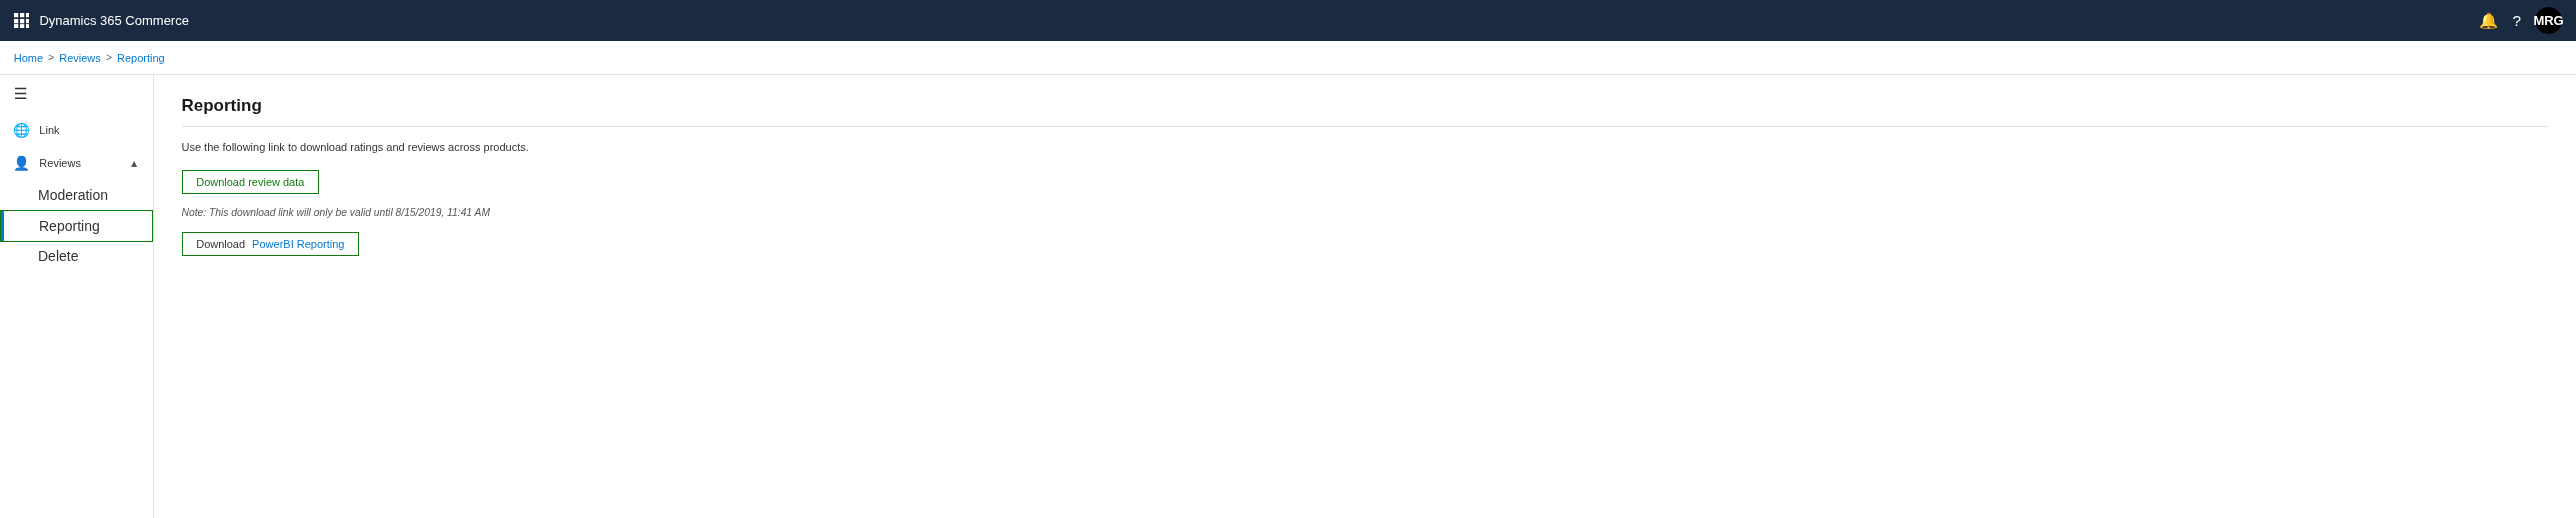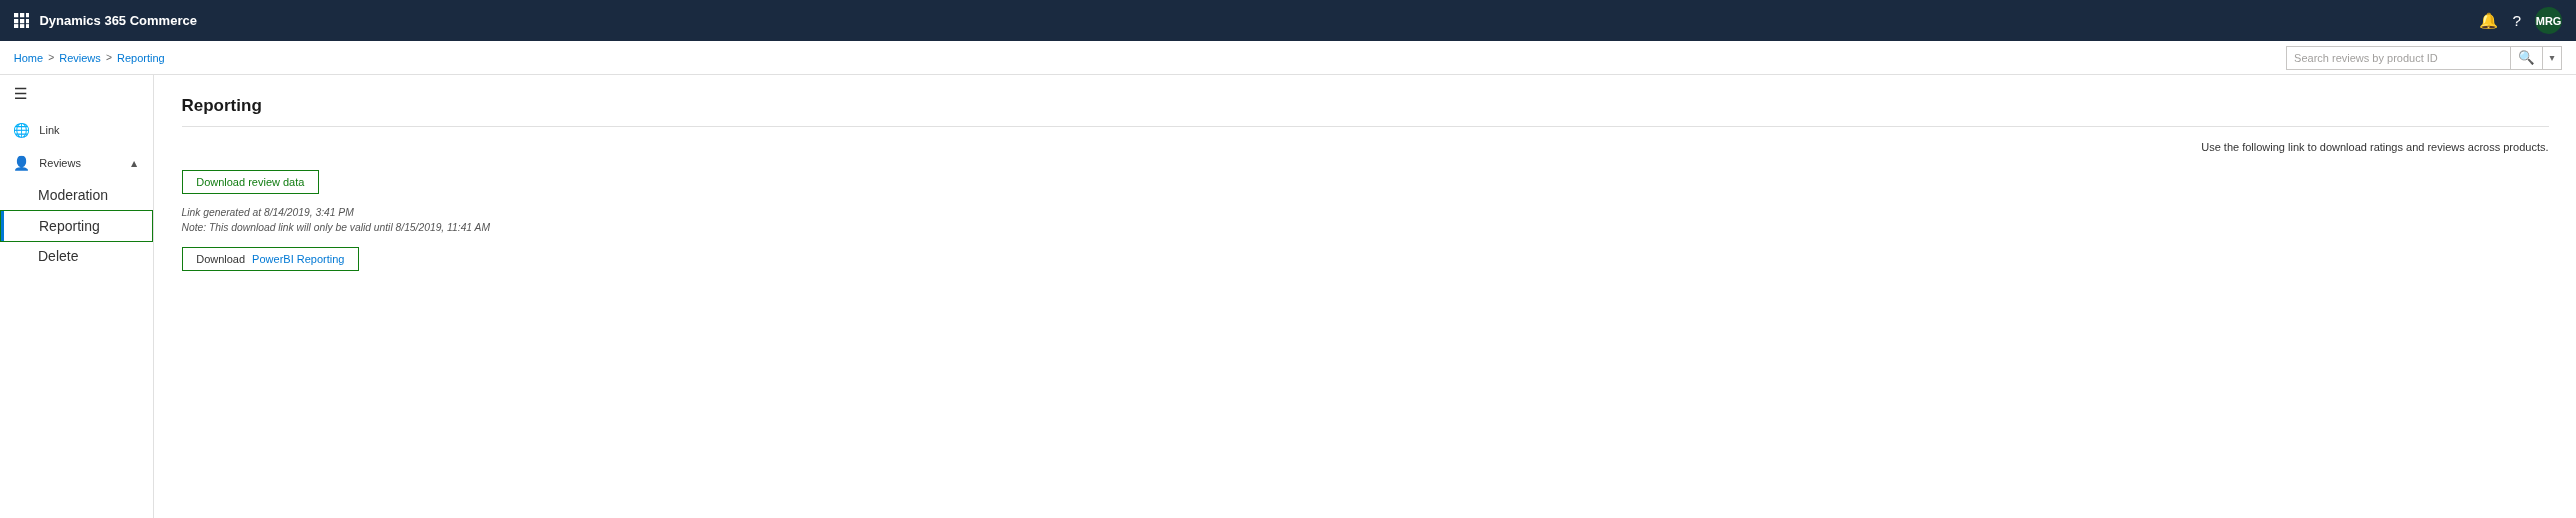--- a/index.html
+++ b/index.html
@@ -10,21 +10,21 @@
       background: #1a2a40;
       height: 41px;
       display: flex;
       align-items: center;
       padding: 0 13.7px;
       gap: 10.3px;
     }
     .topbar-title {
       color: #fff;
       font-size: 13px;
-      font-weight: 700;
+      font-weight: 400;
       flex: 1;
     }
     .topbar-icons {
       display: flex;
       align-items: center;
       gap: 13.7px;
     }
     .topbar-icon-btn {
       color: #fff;
       font-size: 15.4px;
@@ -32,23 +32,23 @@
       background: none;
       border: none;
       display: flex;
       align-items: center;
       justify-content: center;
     }
     .topbar-avatar {
       width: 27.5px;
       height: 27.5px;
       border-radius: 50%;
-      background: #14532d;
+      background: #000000;
       color: #fff;
-      font-size: 11px;
+      font-size: 13px;
       font-weight: 600;
       display: flex;
       align-items: center;
       justify-content: center;
       cursor: pointer;
     }
 
     
     .breadcrumb-bar {
       background: #fff;
@@ -192,21 +192,20 @@
       font-weight: 600;
       color: #1a1a1a;
       margin-bottom: 13.7px;
       padding-bottom: 10.3px;
       border-bottom: 0.9px solid #e0e0e0;
     }
     .page-description {
       font-size: 11px;
       color: #333;
       margin-bottom: 17px;
-      text-align: right;
     }
     .download-btn {
       display: inline-flex;
       align-items: flex-end;
       padding: 5.1px 13.7px;
       border: 1.7px solid #107c10;
       background: #fff;
       color: #107c10;
       font-size: 11px;
       cursor: pointer;
@@ -260,25 +259,20 @@
 </div>
 
 <div class="breadcrumb-bar">
   <nav class="breadcrumb">
     <a>Home</a>
     <span class="breadcrumb-sep">&gt;</span>
     <a>Reviews</a>
     <span class="breadcrumb-sep">&gt;</span>
     <span class="breadcrumb-current">Reporting</span>
   </nav>
-  <div class="search-box-container">
-    <input class="search-input" type="text" placeholder="Search reviews by product ID" style="">
-    <button class="search-btn">🔍</button>
-    <button class="search-dropdown-btn">▼</button>
-  </div>
 </div>
 
 <div class="layout">
 
   <nav class="sidebar">
     <div class="sidebar-hamburger">☰</div>
 
     <div class="sidebar-item">
       <span class="sidebar-item-icon">🌐</span>
       <span class="sidebar-item-label">Link</span>
@@ -304,21 +298,20 @@
   </nav>
 
   <main class="main-content">
     <h1 class="page-title">Reporting</h1>
     <p class="page-description">Use the following link to download ratings and reviews across products.</p>
 
     <button class="download-btn">
       <span>Download review data</span>
     </button>
 
-    <p class="link-info">Link generated at 8/14/2019, 3:41 PM</p>
     <p class="link-info">Note: This download link will only be valid until 8/15/2019, 11:41 AM</p>
 
     <div class="powerbi-btn">
       <span>Download </span>
         <a class="powerbi-link">PowerBI Reporting</a>
     </div>
   </main>
 
 </div>
 

